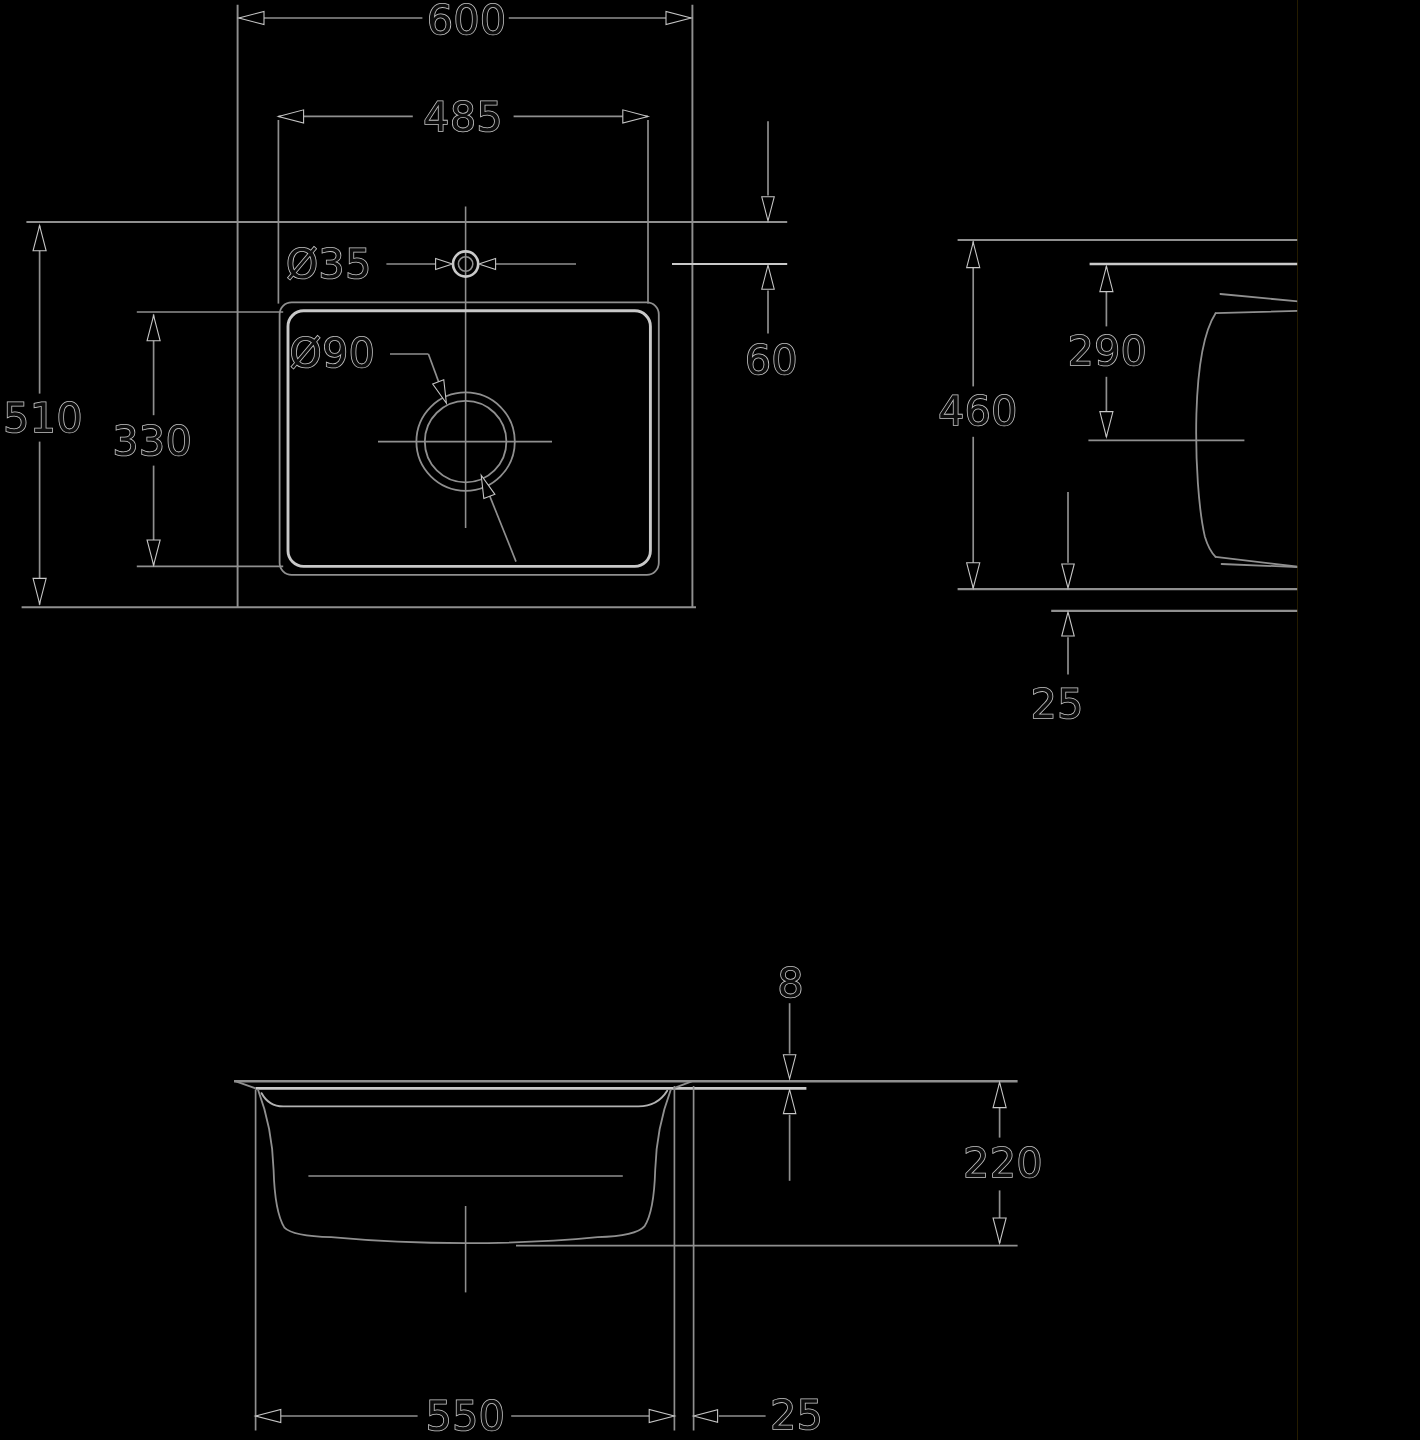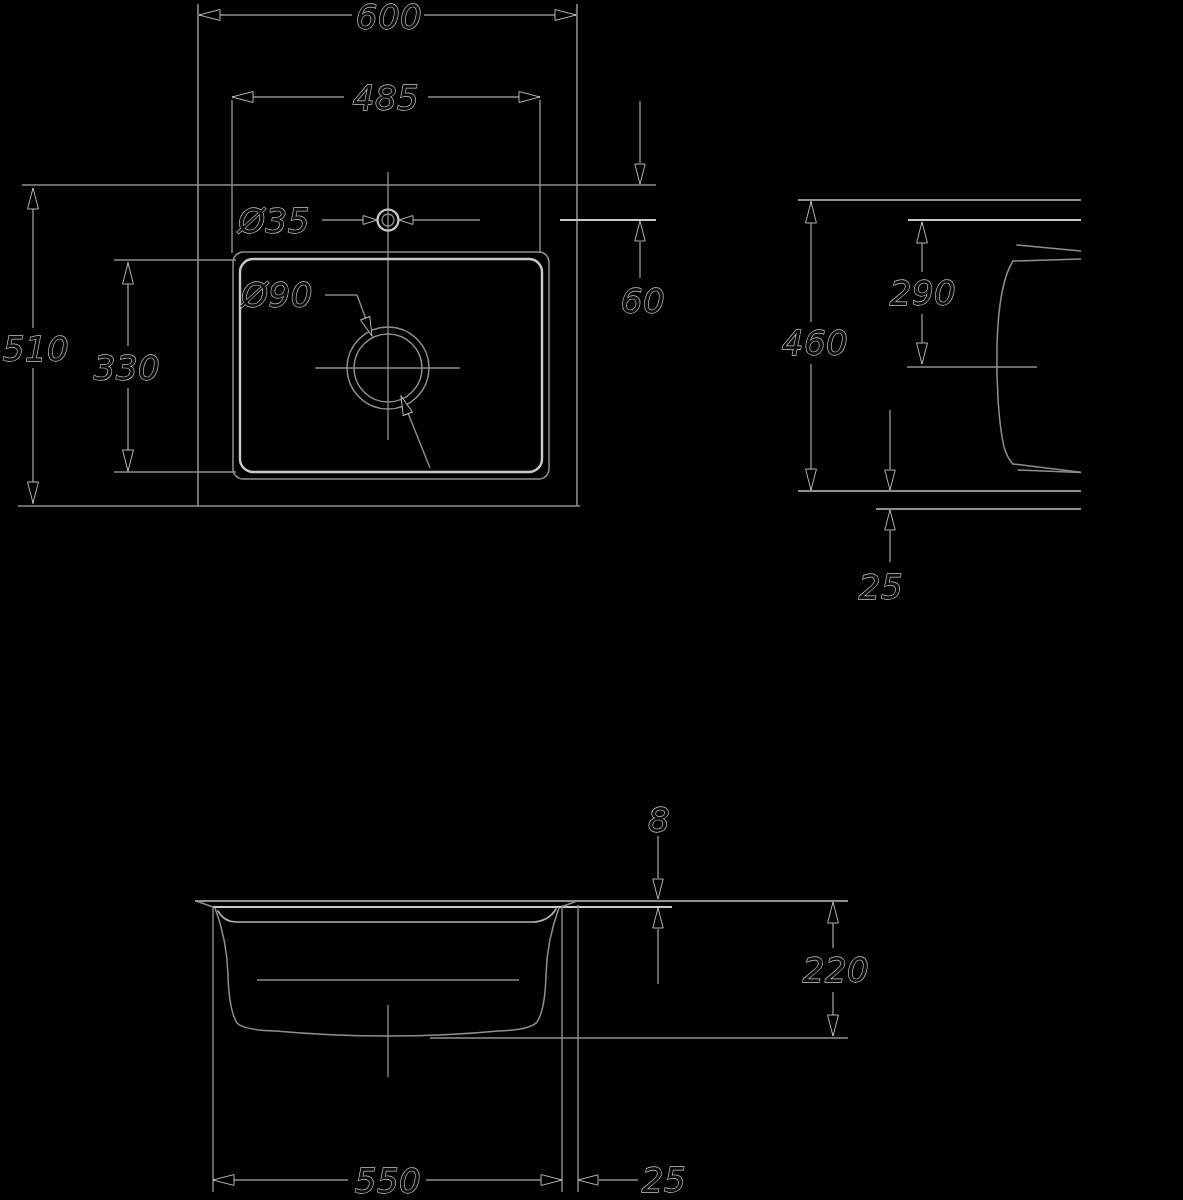--- a/index.html
+++ b/index.html
@@ -1,16 +1,16 @@
 <!DOCTYPE html>
 <html><head>
 <meta charset="utf-8">
 <style>
   html,body{margin:0;padding:0;background:#000;}
-  #stage{position:relative;width:1081px;height:1200px;background:#eab308;overflow:hidden;font-style:italic;}
+  #stage{position:relative;width:1081px;height:1200px;background:#eab308;overflow:hidden;}
   svg{display:block;}
   text{font-family:"DejaVu Sans","Liberation Sans",sans-serif;}
 </style>
 </head>
 <body>
 
 <div id="stage">
   <svg id="drawing" xmlns="http://www.w3.org/2000/svg" width="1183" height="1200" viewBox="0 0 1183 1200" style="background: rgb(0, 0, 0);">
       <line x1="198" y1="4" x2="198" y2="506" stroke="#8f8f8f" stroke-width="1.6"></line>
       <line x1="577" y1="4" x2="577" y2="506" stroke="#8f8f8f" stroke-width="1.6"></line>

